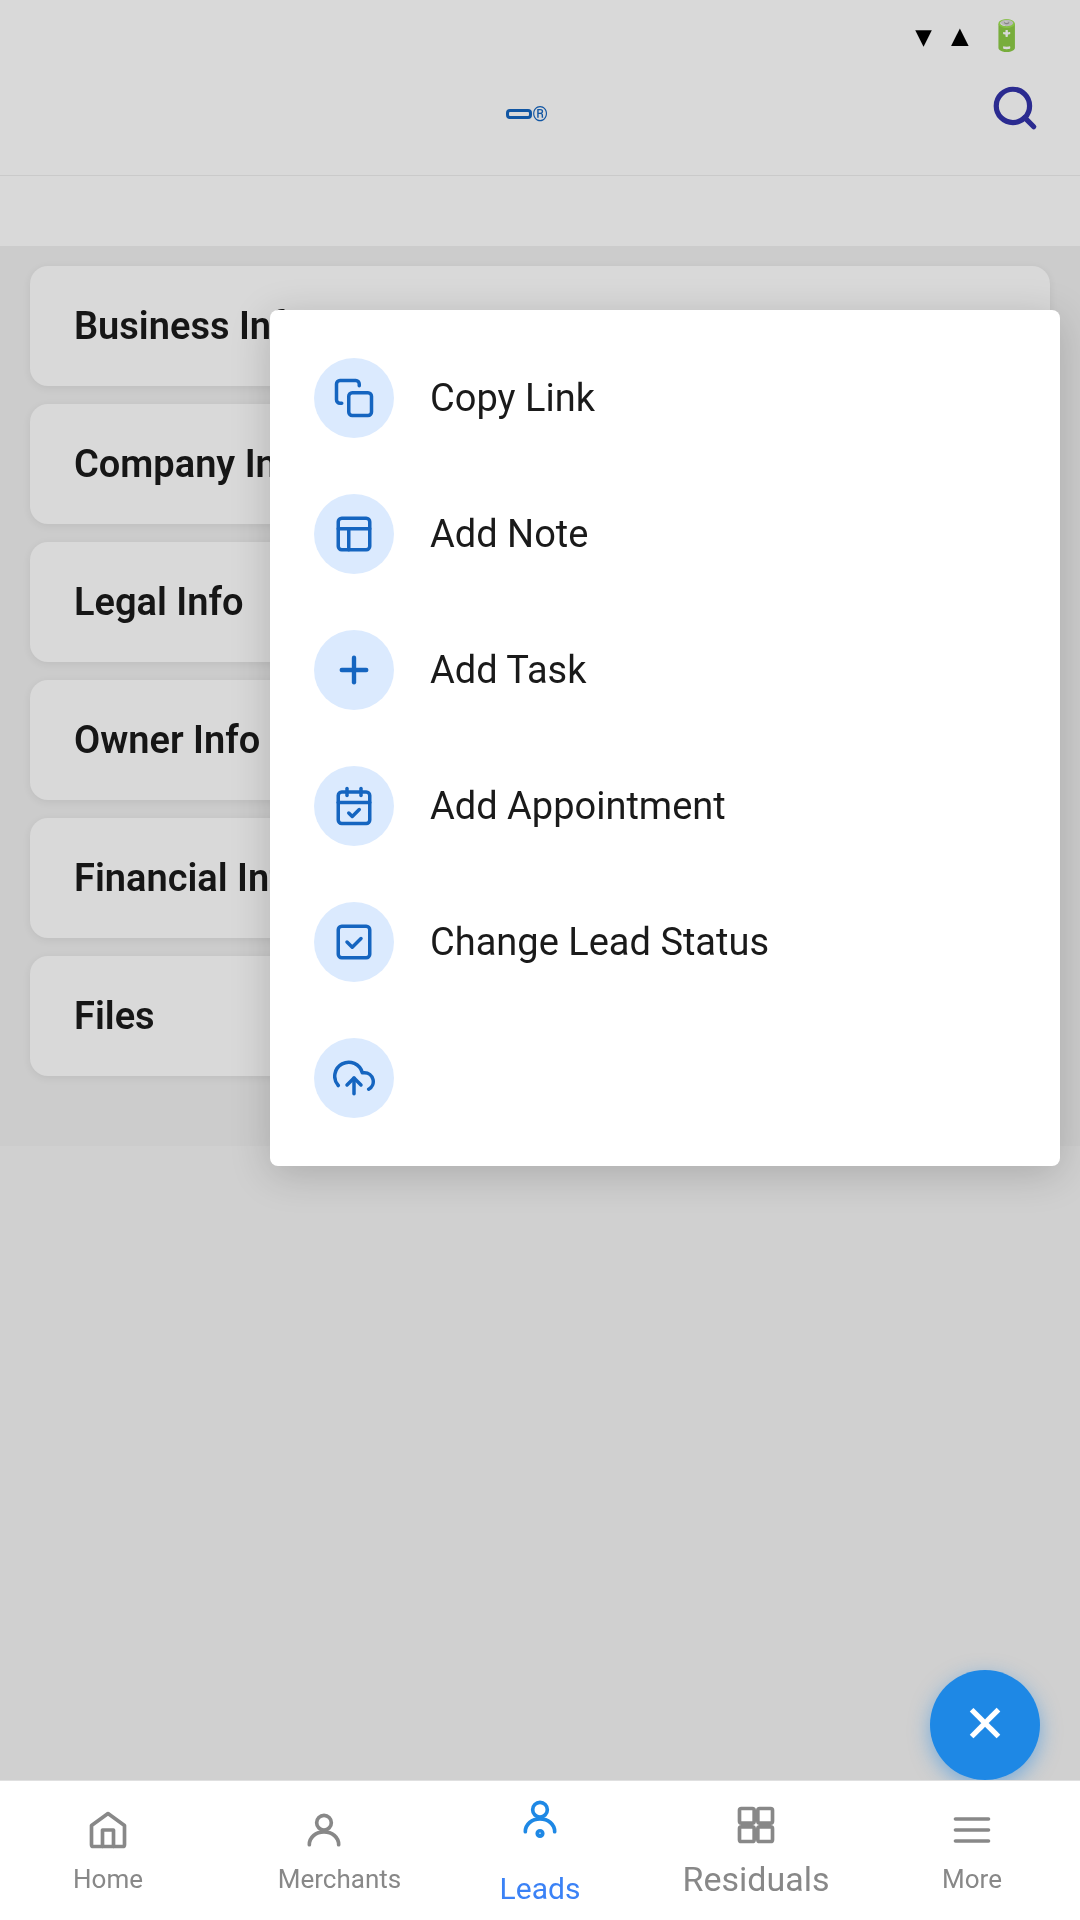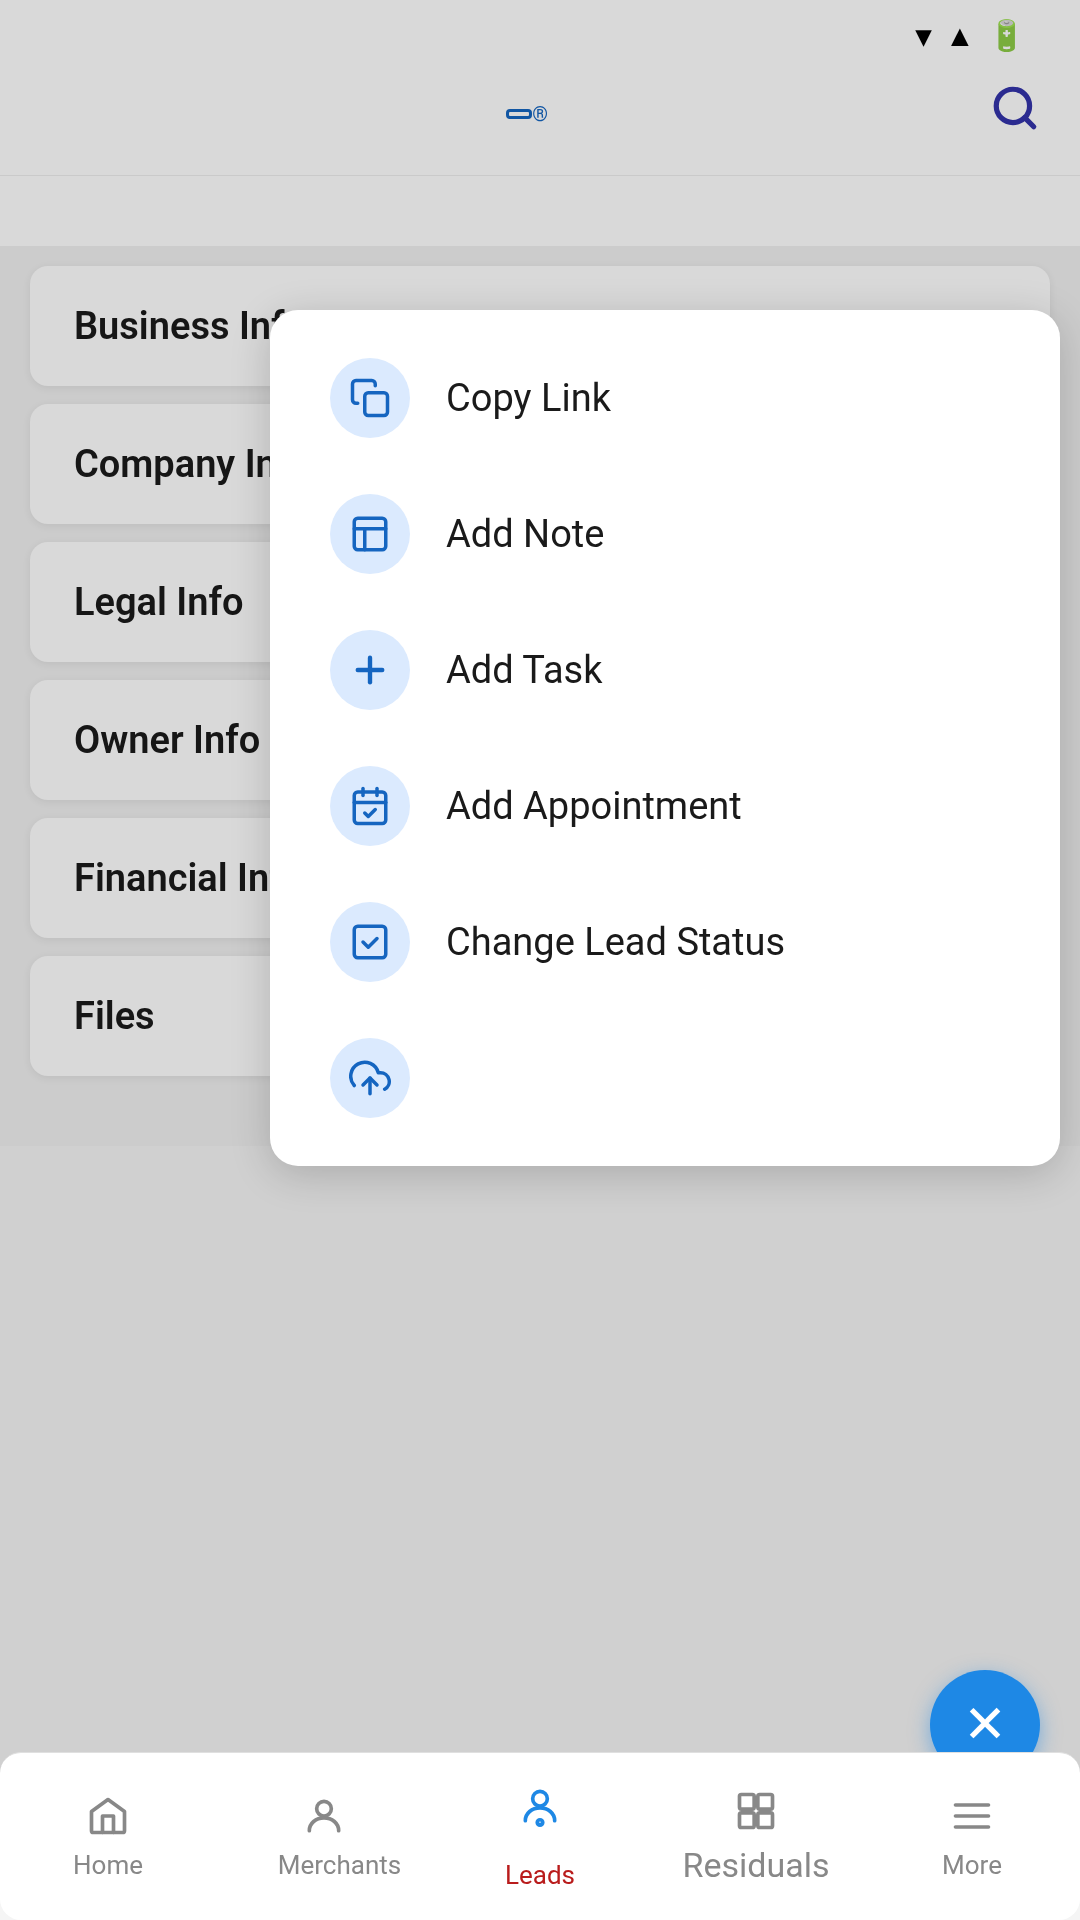--- a/index.html
+++ b/index.html
@@ -115,24 +115,24 @@
       z-index: 5;
     }
 
     
     .context-menu {
       position: absolute;
       top: 310px;
       left: 270px;
       right: 20px;
       background: #fff;
-      border-radius: 28px;
+      border-radius: 8px;
       box-shadow: 0 8px 40px rgba(0,0,0,0.18);
       z-index: 10;
-      padding: 20px 16px;
+      padding: 20px 0;
       min-width: 560px;
     }
     .menu-item {
       display: flex;
       align-items: center;
       padding: 28px 44px;
       gap: 36px;
       cursor: pointer;
     }
     .menu-icon-circle {
@@ -174,28 +174,27 @@
       font-weight: 300;
       line-height: 1;
     }
 
     
     .bottom-nav {
       position: absolute;
       bottom: 0;
       left: 0;
       right: 0;
-      height: 168px;
+      height: 140px;
       background: #fff;
       border-top: 1px solid #e0e0e0;
       display: flex;
       align-items: center;
       justify-content: space-around;
       z-index: 20;
-      border-radius: 21px;
     }
     .nav-item {
       display: flex;
       flex-direction: column;
       align-items: center;
       gap: 8px;
       cursor: pointer;
       flex: 1;
     }
   </style>
@@ -338,21 +337,21 @@
         </svg></div>
       <span style="font-size: 26px; color: rgb(136, 136, 136); margin-left: 31px;">Merchants</span>
     </div>
     <div class="nav-item">
       <div style="color: rgb(30, 136, 229);"><svg width="44" height="44" viewBox="0 0 24 24" fill="none" stroke="currentColor" stroke-width="2" stroke-linecap="round" stroke-linejoin="round">
           <circle cx="12" cy="8" r="4"></circle>
           <path d="M4 20c0-4 3.6-7 8-7s8 3 8 7"></path>
           <line x1="12" y1="22" x2="12" y2="22"></line>
           <circle cx="12" cy="21" r="1.5"></circle>
         </svg></div>
-      <span style="font-size: 26px; color: #b91c1c; margin-top: 20px;">Leads</span>
+      <span style="font-size: 30px; color: #3b82f6; margin-top: 20px;">Leads</span>
     </div>
     <div class="nav-item">
       <div style="color: rgb(136, 136, 136);"><svg width="44" height="44" viewBox="0 0 24 24" fill="none" stroke="currentColor" stroke-width="2" stroke-linecap="round" stroke-linejoin="round">
           <rect x="3" y="3" width="8" height="8" rx="1"></rect>
           <rect x="13" y="3" width="8" height="8" rx="1"></rect>
           <rect x="3" y="13" width="8" height="8" rx="1"></rect>
           <rect x="13" y="13" width="8" height="8" rx="1"></rect>
         </svg></div>
       <span style="font-size: 34px; color: rgb(136, 136, 136);">Residuals</span>
     </div>

